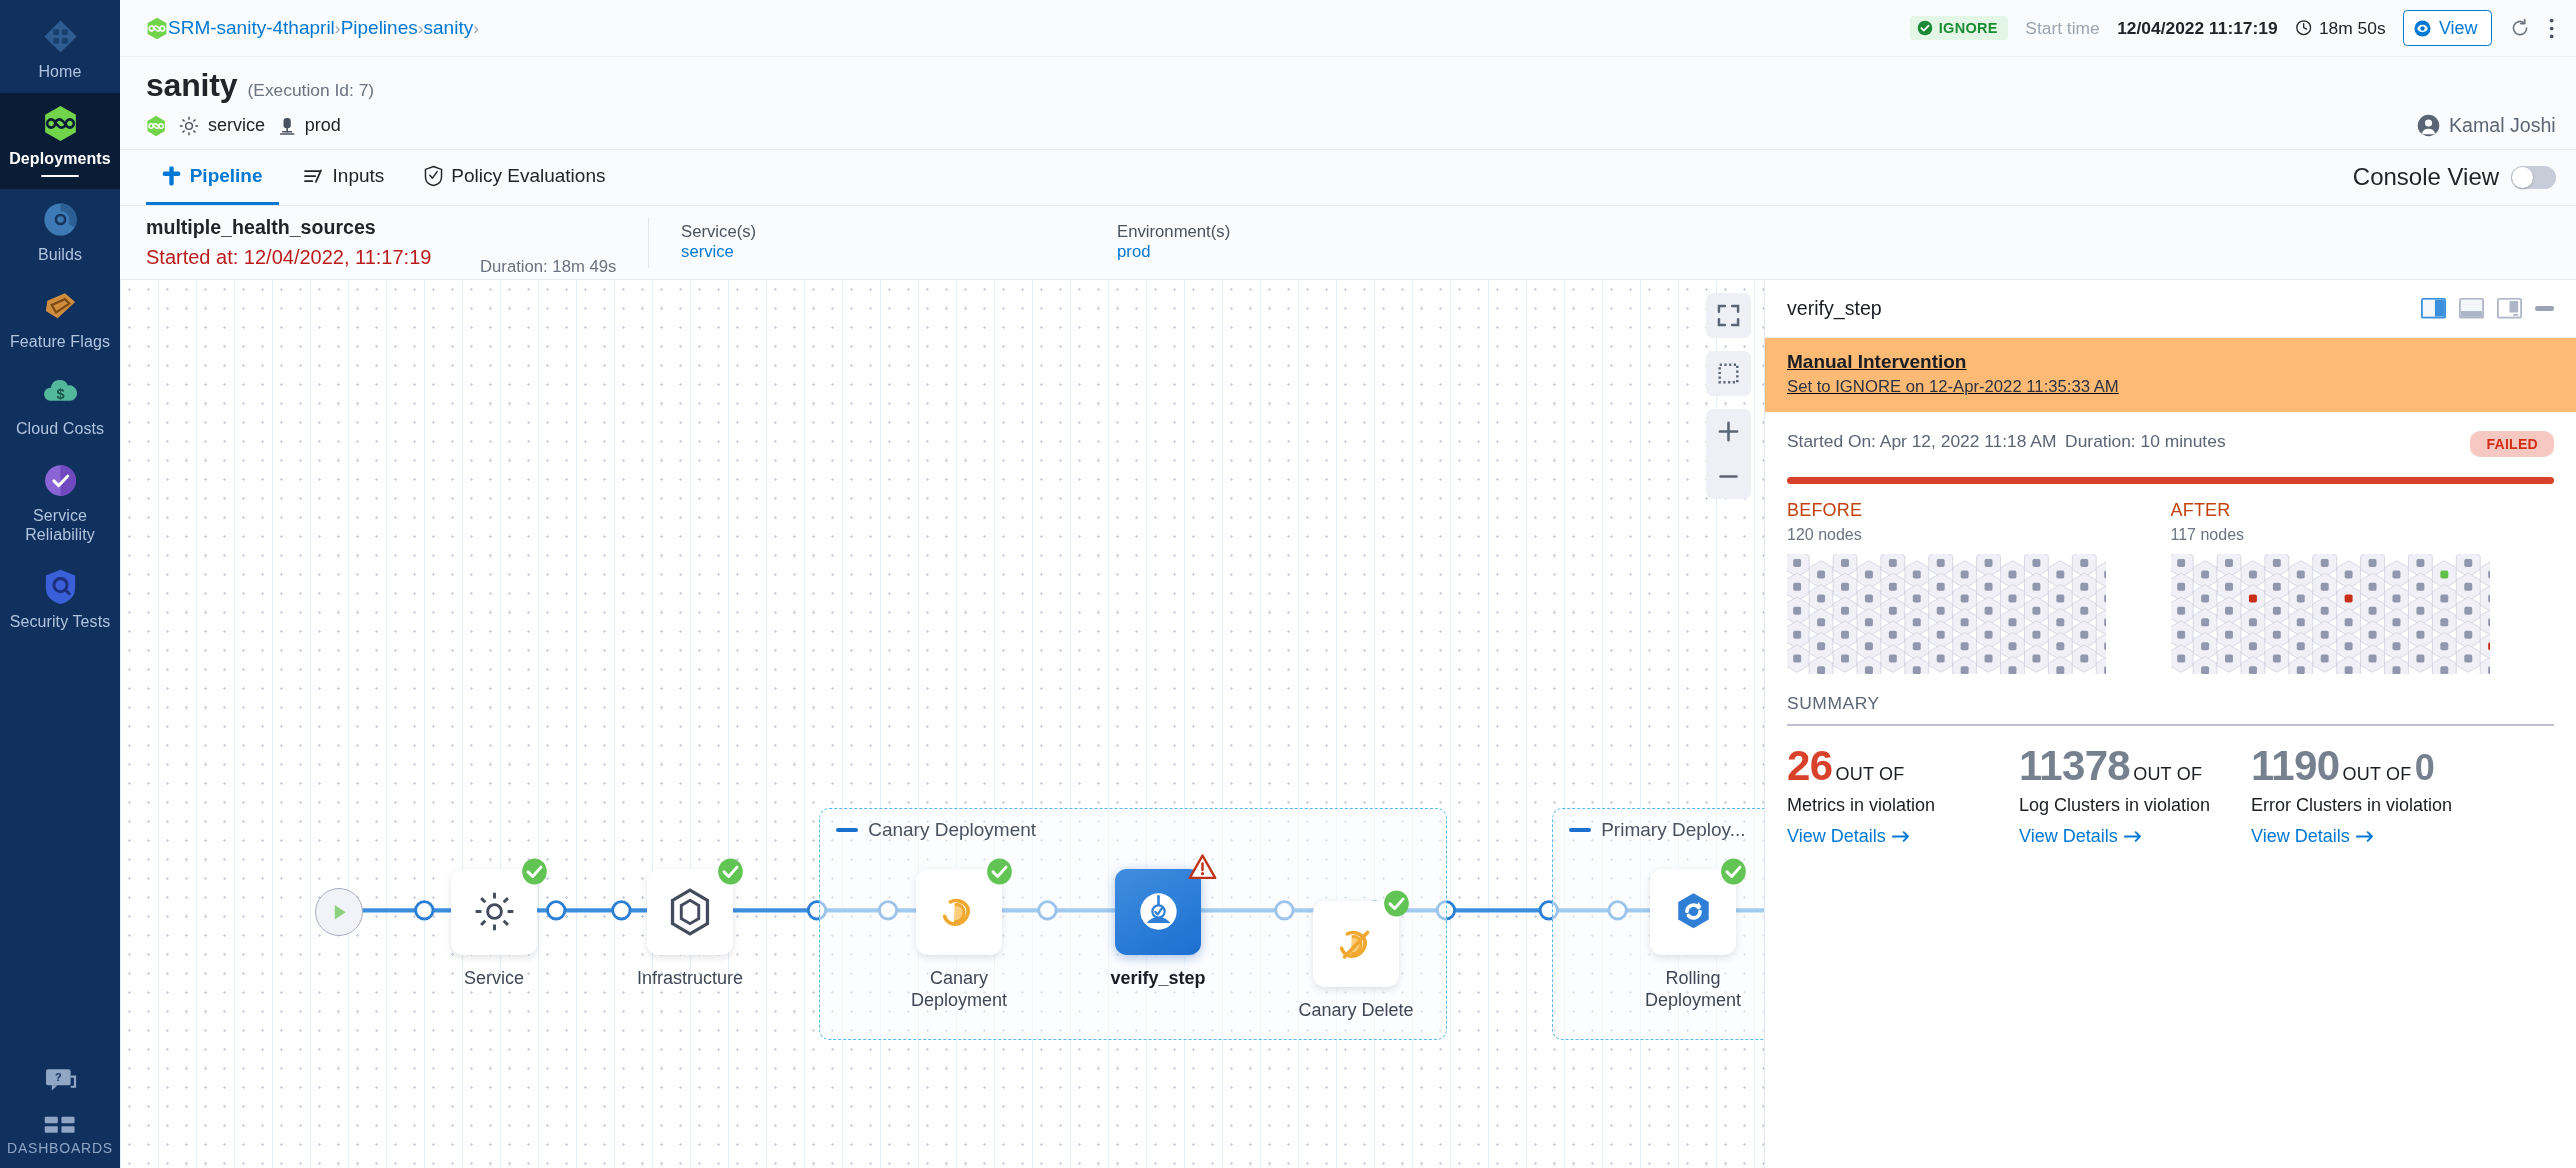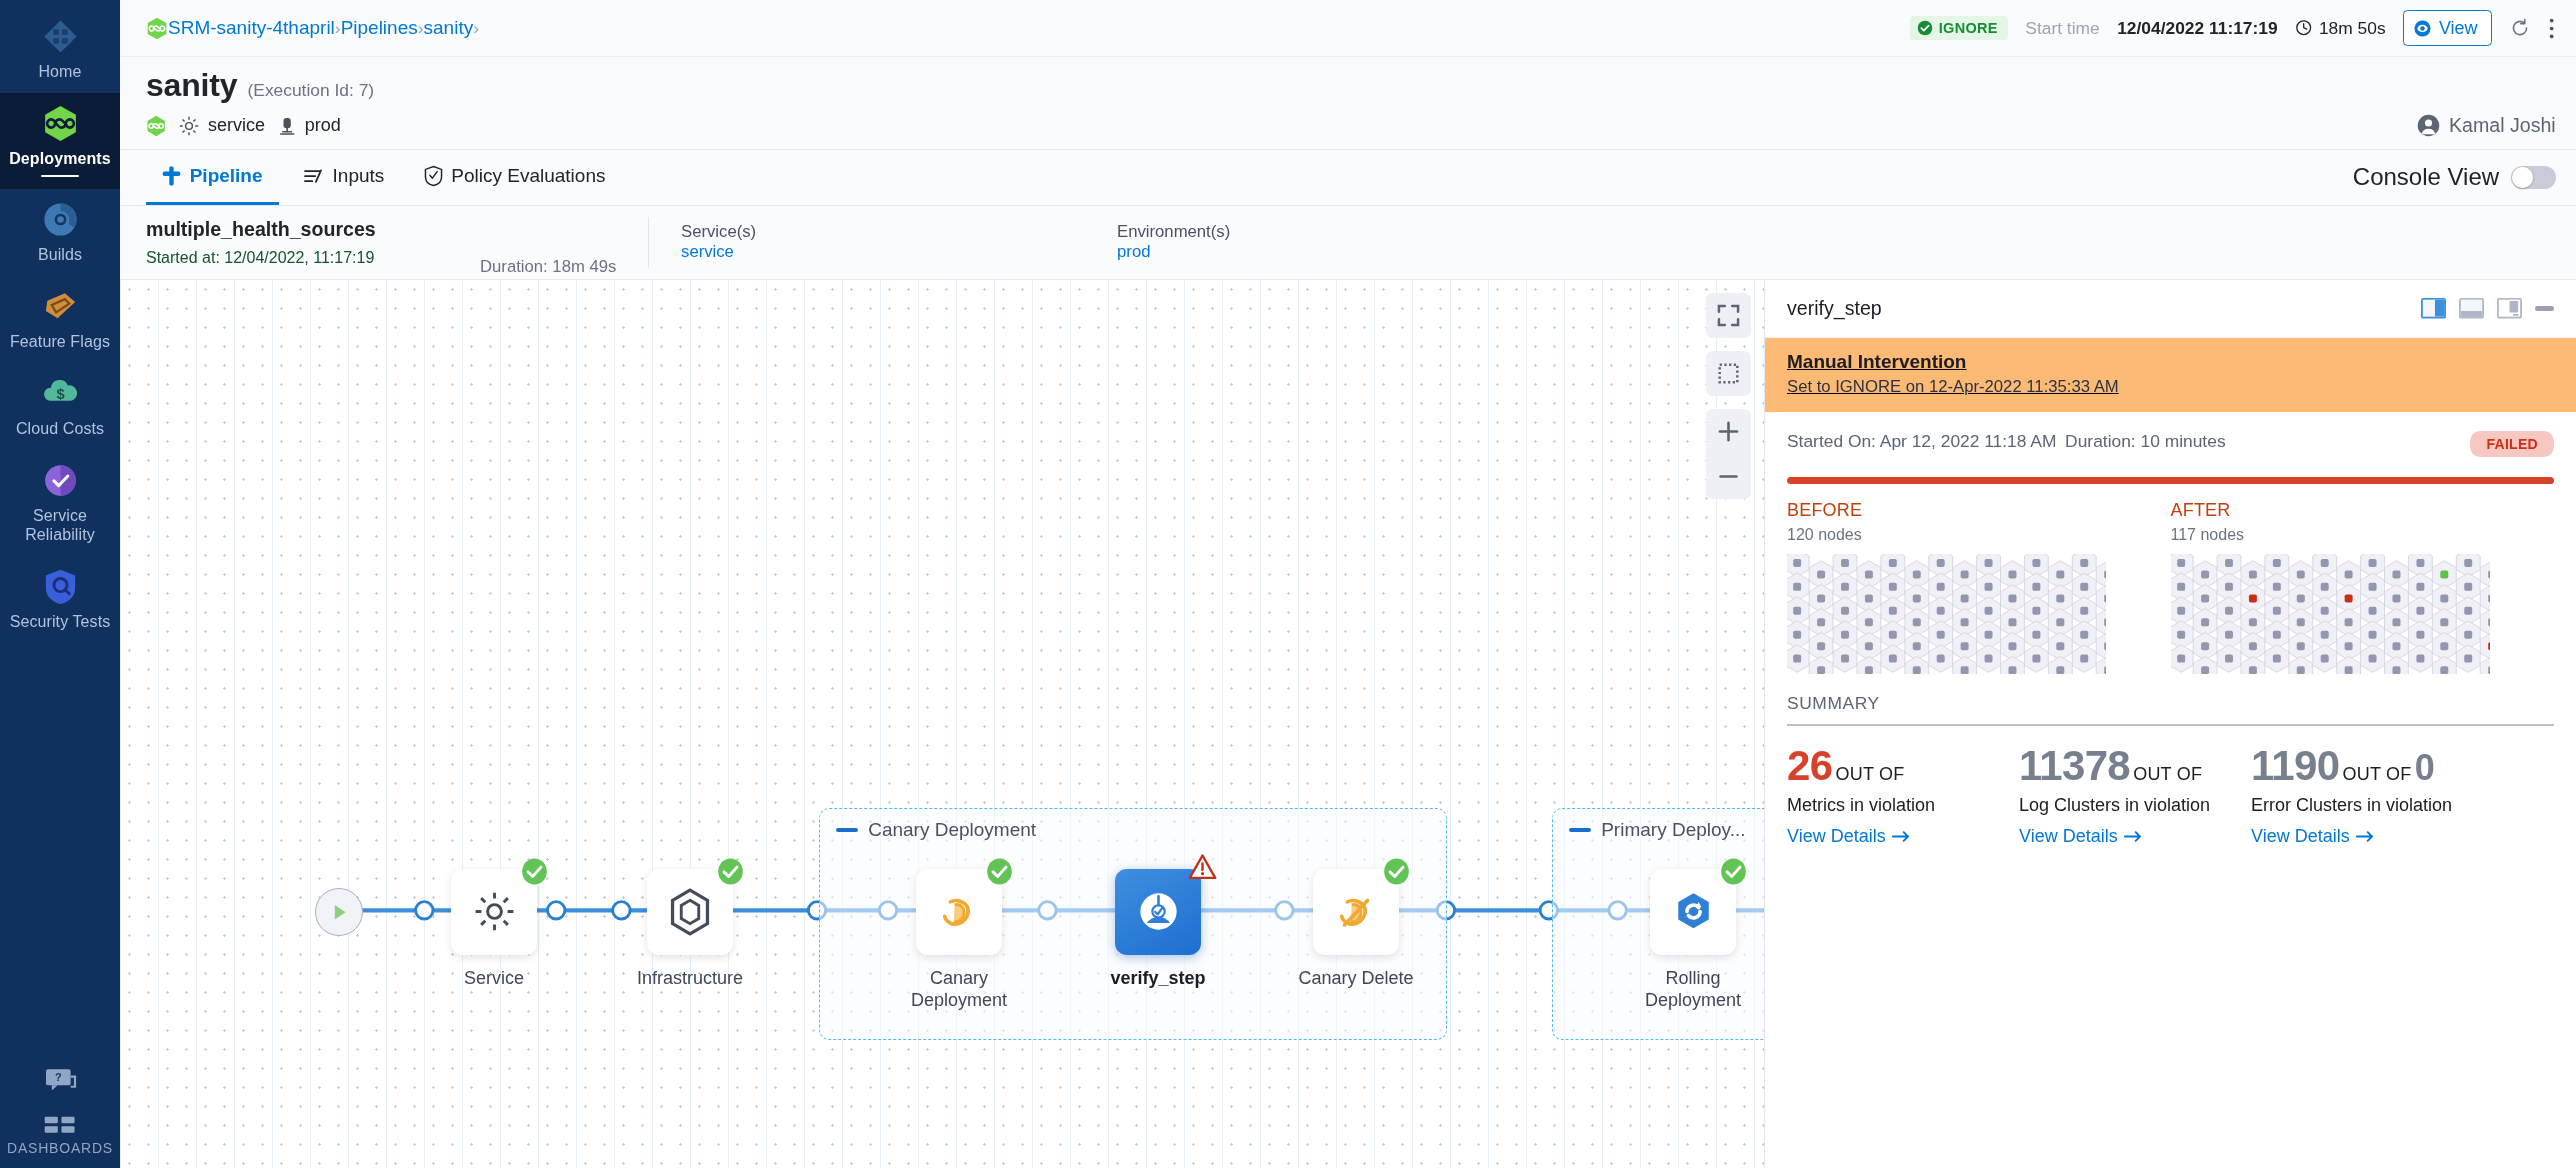--- a/index.html
+++ b/index.html
@@ -88,21 +88,21 @@
   }
   .toggle .knob {
     position: absolute; top: 1.5px; left: 1.5px; width: 20.3px; height: 20.3px;
     border-radius: 50%; background: #fff; box-shadow: 0 0.7px 2.2px rgba(0,0,0,.3);
   }
 
   
   .execbar { flex: 0 0 73px; background: #fafbfc; display: flex; align-items: center; padding: 0 26px; gap: 0; }
   .eb-left { display: flex; flex-direction: column; gap: 7.3px; min-width: 290px; }
   .eb-name { font-size: 19.6px; font-weight: 700; color: #22242a; }
-  .eb-sub { font-size: 16px; color: #14532d; }
+  .eb-sub { font-size: 20px; color: #b91c1c; }
   .eb-dur { font-size: 16.7px; color: #6b7380; margin-left: 44px; align-self: flex-end; padding-bottom: 1.5px; }
   .eb-divider { width: 0.7px; height: 51px; background: #e3e6ee; margin: 0 32px; }
   .eb-col { display: flex; flex-direction: column; gap: 0; min-width: 436px; }
   .eb-col-h { font-size: 16.7px; color: #4a5260; }
   .eb-col-v { font-size: 16.7px; color: #0278d5; cursor: pointer; }
 
   
   .body { flex: 1 1 auto; display: flex; min-height: 0; border-top: 0.7px solid #e6e8ef; }
 
   .canvas {
@@ -560,21 +560,21 @@
               <svg width="35" height="32" viewBox="0 0 48 44">
                 <path d="M24 3 L45 40 H3 Z" fill="#fff" stroke="#c0321c" stroke-width="4" stroke-linejoin="round"></path>
                 <path d="M24 16 v11" stroke="#c0321c" stroke-width="4" stroke-linecap="round"></path>
                 <circle cx="24" cy="33" r="2.6" fill="#c0321c"></circle>
               </svg>
             </span>
           </div>
           <div class="node-lbl sel">verify_step</div>
         </div>
 
-        <div class="node" style="left:1167px; top:589px;align-items:center;">
+        <div class="node" style="left:1167px; top:621px;align-items:center;">
           <div class="node-box">
             <svg width="46" height="46" viewBox="0 0 64 64">
               <path d="M20 18 a18 18 0 0 1 24 8 c3 9-3 19-12 22 -9 3-18-2-20-10" fill="none" stroke="#f0a830" stroke-width="5" stroke-linecap="round"></path>
               <path d="M26 22 c8-2 14 4 13 12 -1 8-8 13-14 11" fill="#f9cd7a" stroke="#f0a830" stroke-width="4"></path>
               <path d="M16 50 L48 16" stroke="#f0a830" stroke-width="5" stroke-linecap="round"></path>
             </svg>
             <span class="st-badge">
               <svg width="29" height="29" viewBox="0 0 40 40">
                 <ellipse cx="20" cy="20" rx="17" ry="18" fill="#61c454"></ellipse>
                 <path d="M11 20.5 L17.5 27 L29 14" fill="none" stroke="#fff" stroke-width="4" stroke-linecap="round" stroke-linejoin="round"></path>

